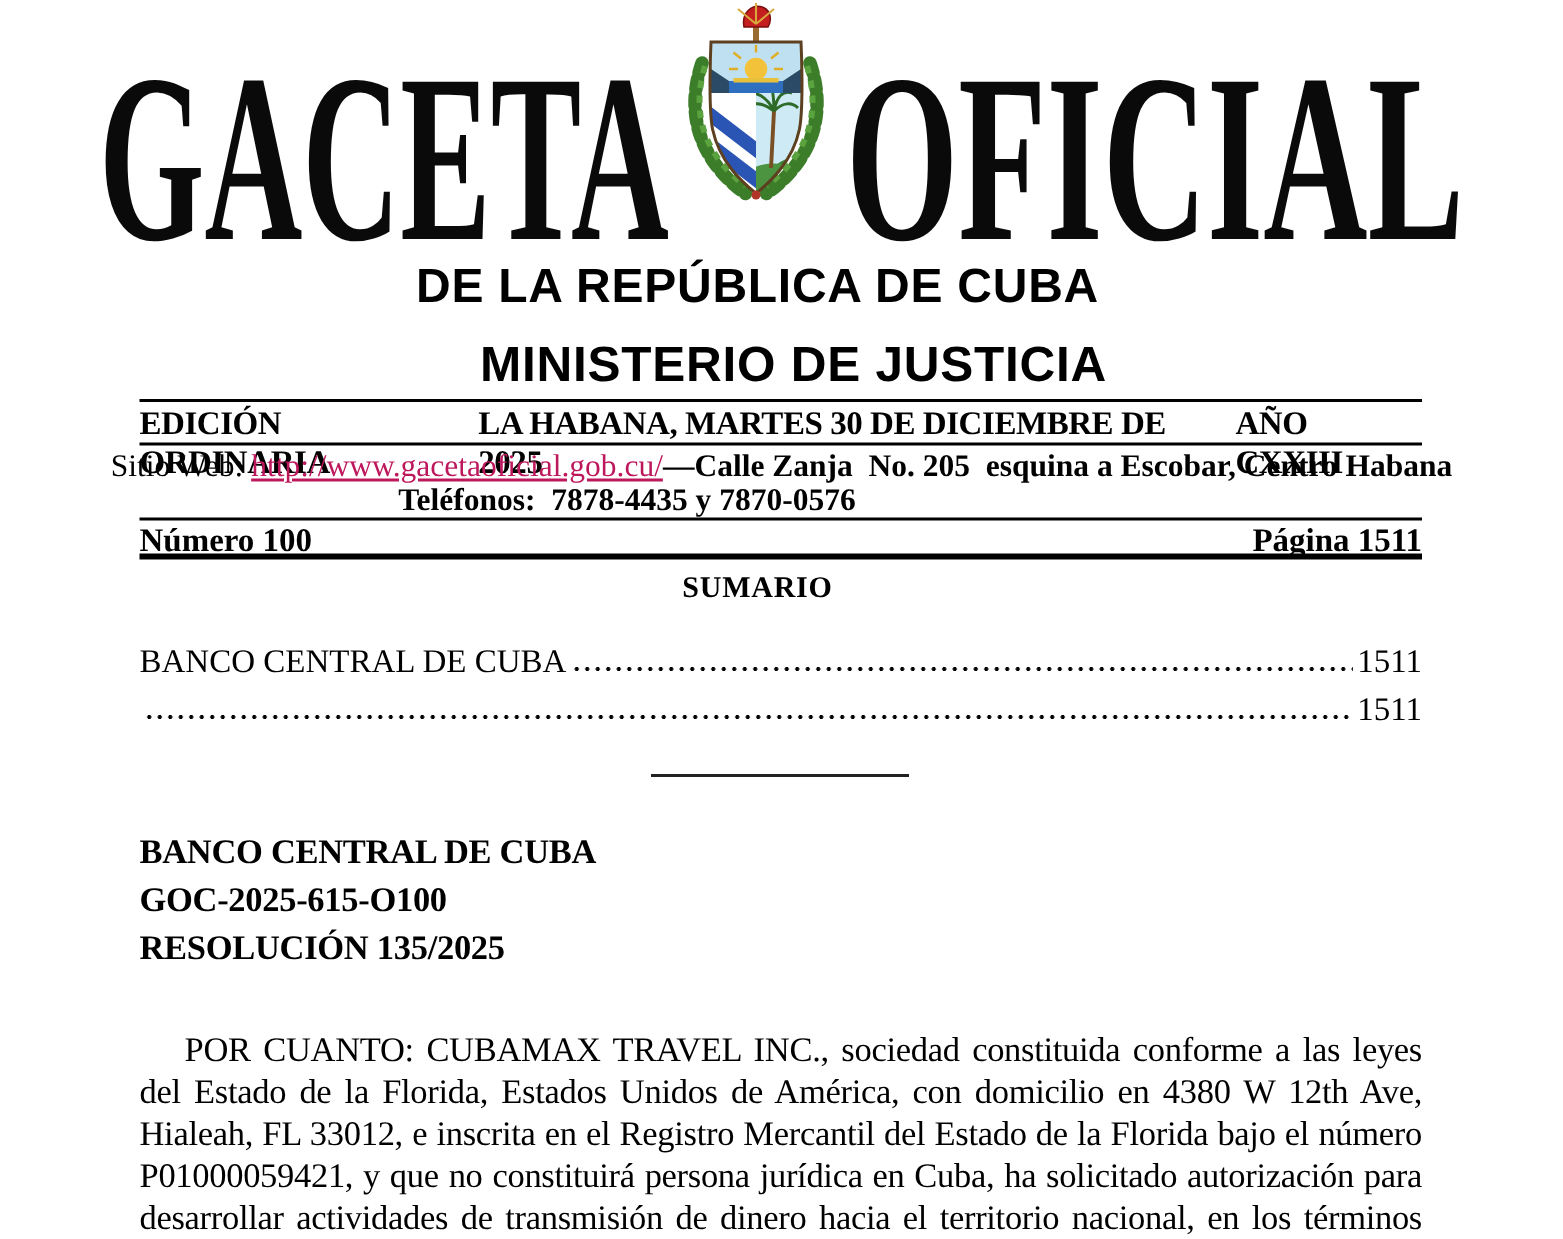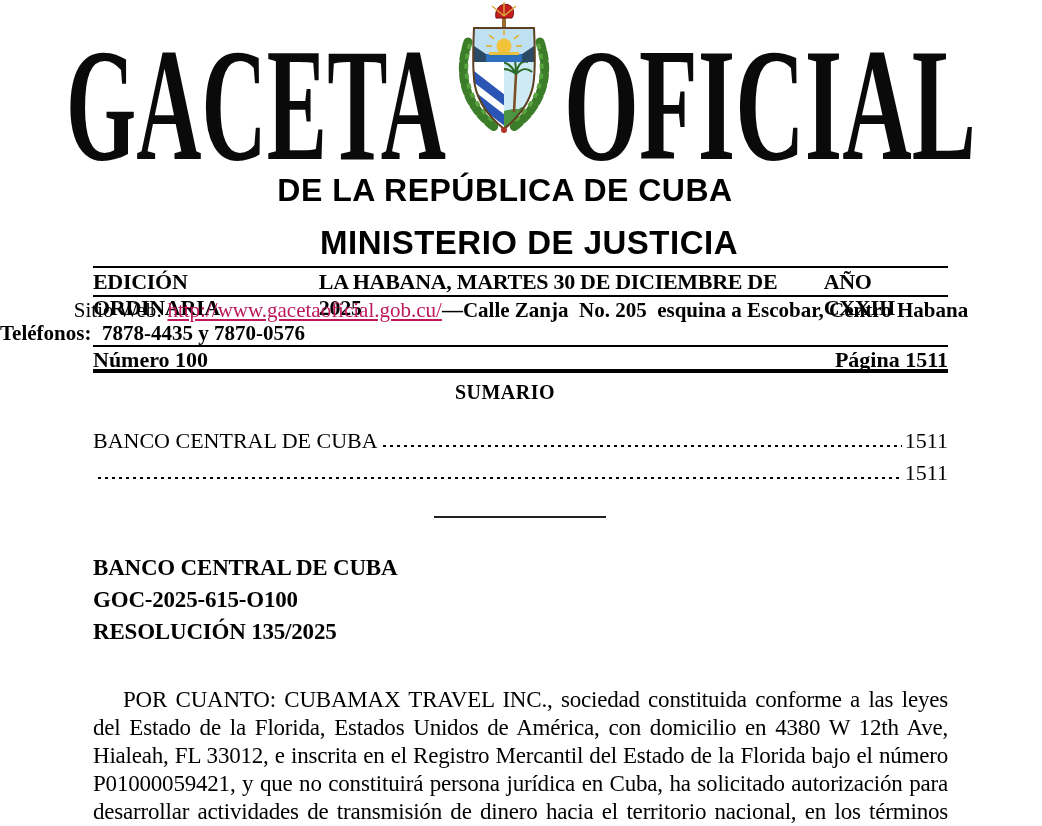--- a/index.html
+++ b/index.html
@@ -30,21 +30,21 @@
   #edition-row {
     position:absolute; top:269px; left:93px; width:855px;
     display:flex; justify-content:space-between; align-items:baseline;
     font-weight:bold; font-size:22px; letter-spacing:-0.3px;
   }
 
   
   #address-line { position:absolute; top:298px; left:0; width:1042px; text-align:center; font-size:21px; }
   #address-line .url { color:#be185d; text-decoration:underline; cursor:pointer; }
   #address-line .bold { font-weight:bold; }
-  #phones-line { position:absolute; top:321px; left:0; width:836px; font-size:21px; font-weight:bold; }
+  #phones-line { position:absolute; top:321px; left:0; width:836px; text-align:center; font-size:21px; font-weight:bold; }
 
   
   #number-row {
     position:absolute; top:347px; left:93px; width:855px;
     display:flex; justify-content:space-between; align-items:flex-end;
     font-weight:bold; font-size:22px;
   }
 
   
   #sumario-title { top:381px; font-weight:bold; font-size:20px; letter-spacing:0.5px; }

